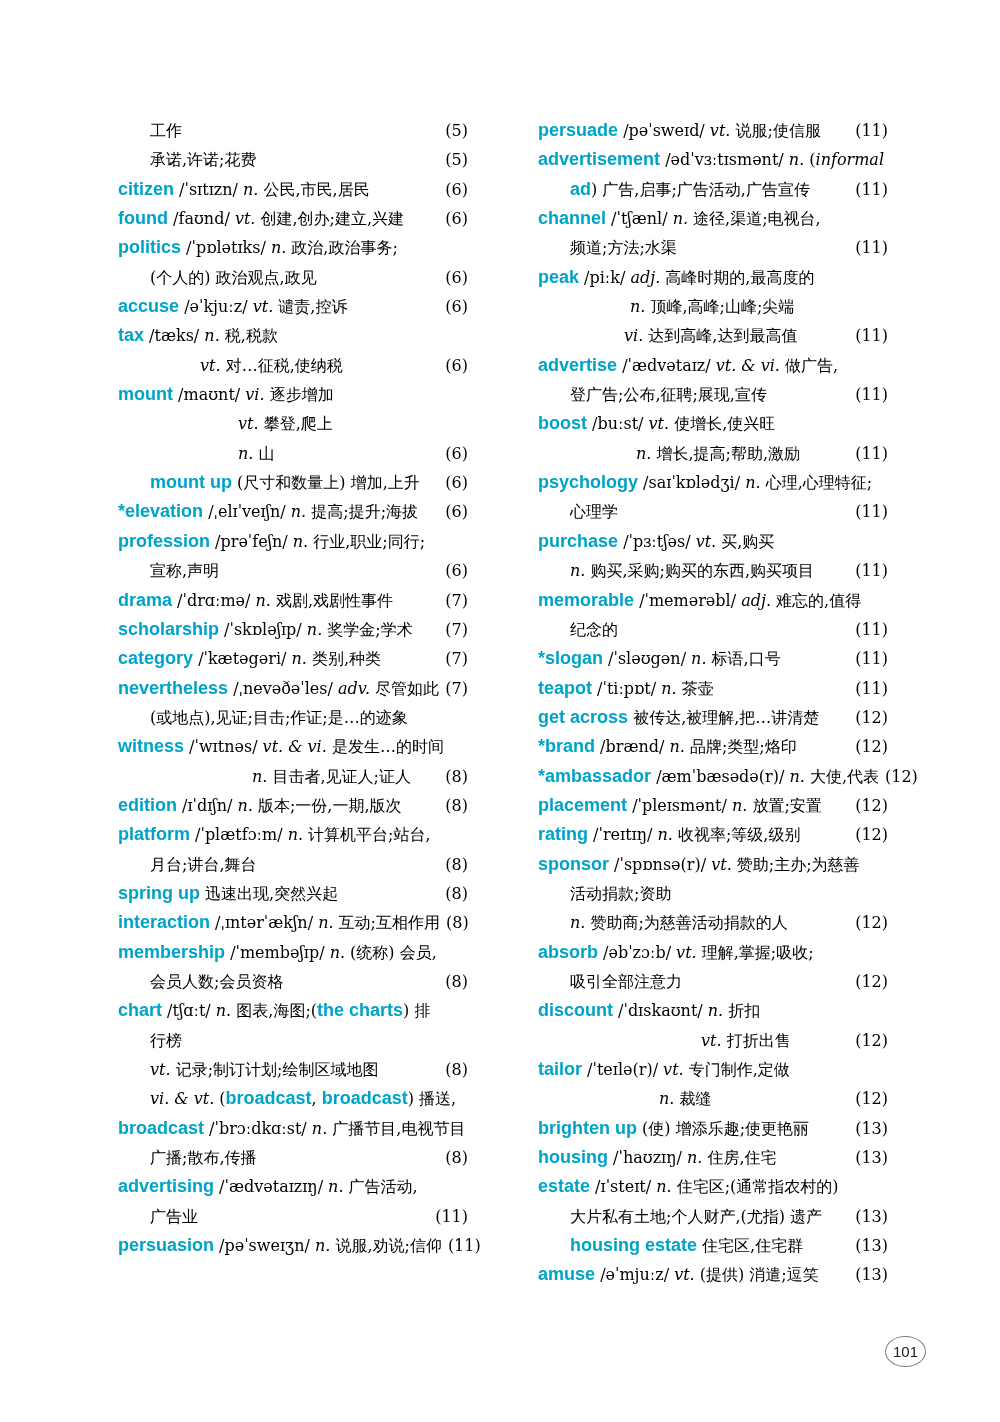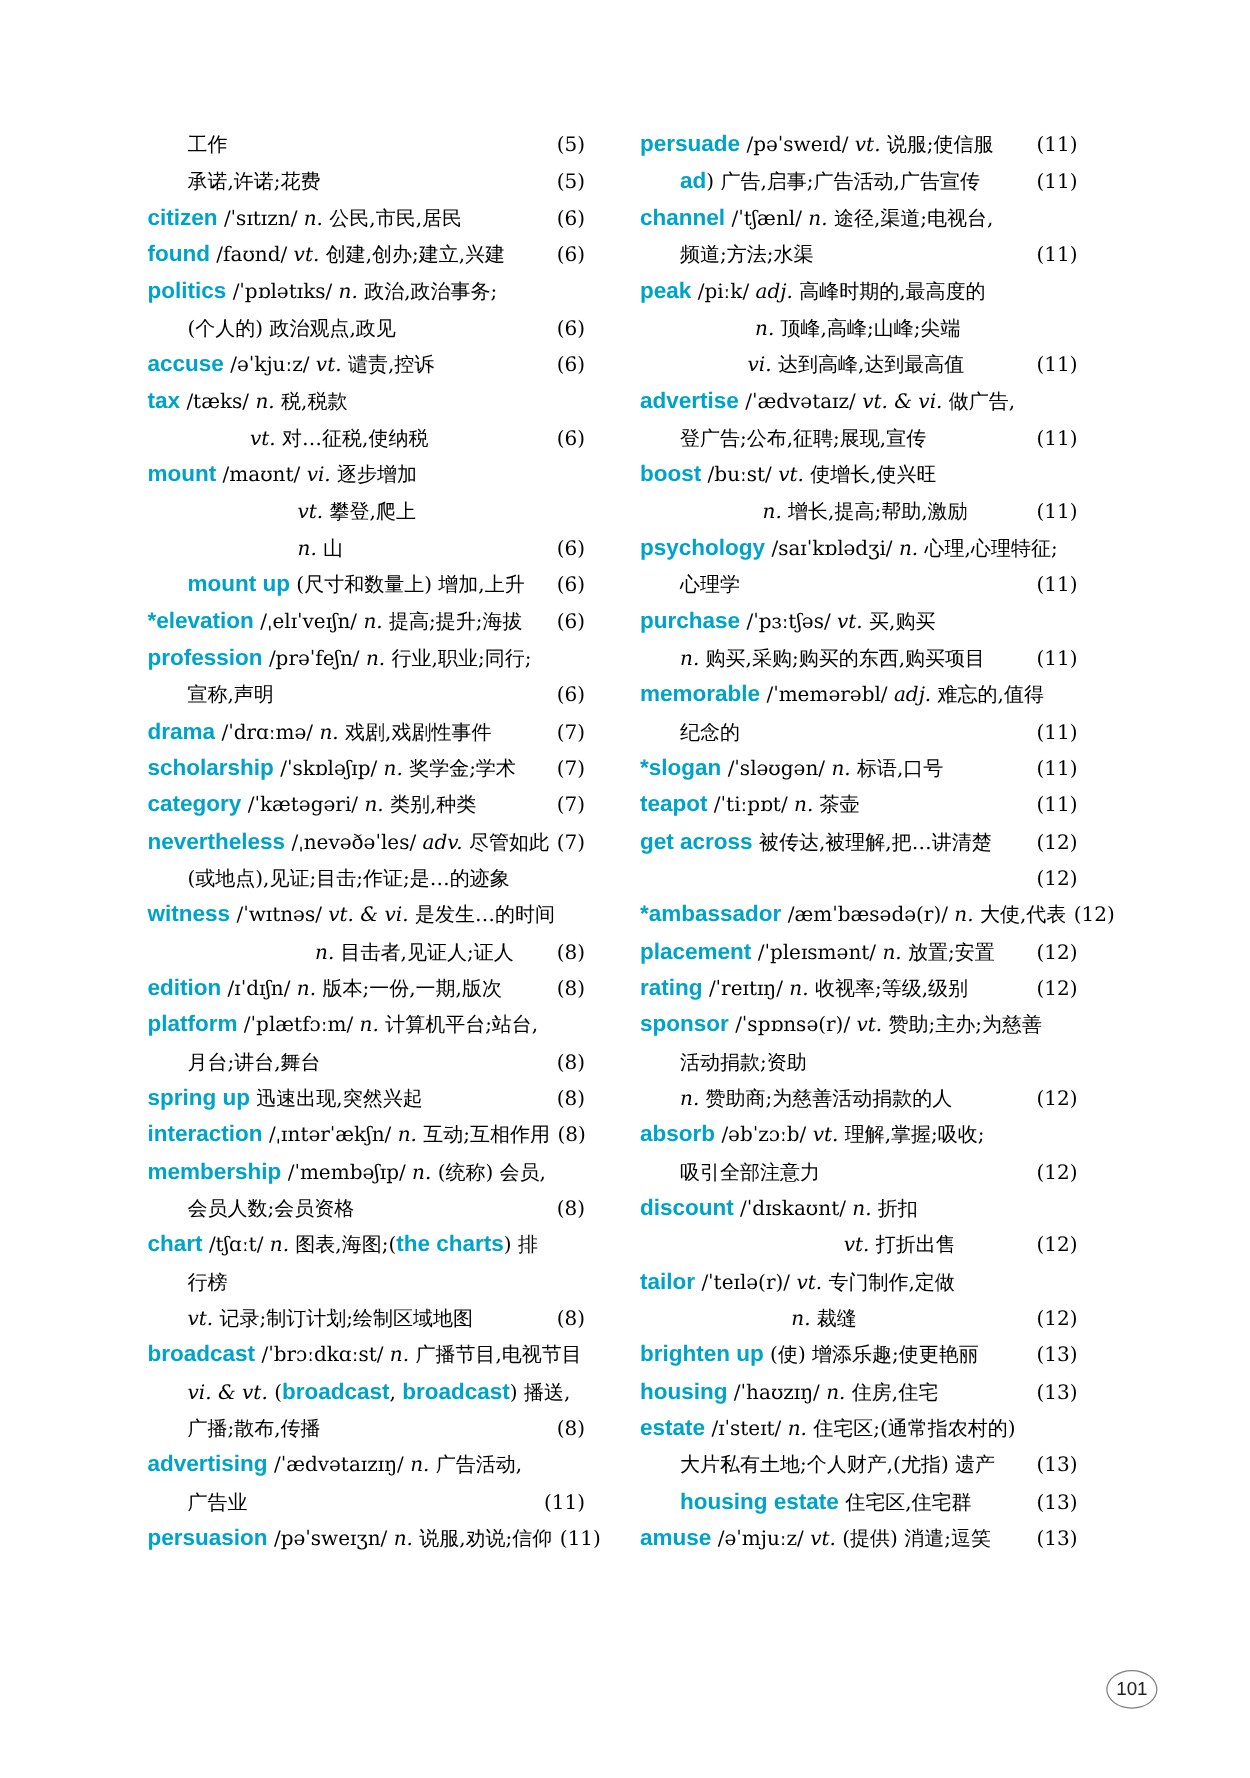--- a/index.html
+++ b/index.html
@@ -10,23 +10,23 @@
     color: #000;
   }
   .page {
     position: relative;
     width: 1000px; height: 1422px;
     background: #ffffff;
     overflow: hidden;
   }
   .glossary {
     position: absolute;
-    left: 118px; top: 101px;
+    left: 118px; top: 116px;
     display: flex;
-    gap: 44px;
+    gap: 70px;
   }
   .col { width: 350px; }
   .line {
     display: flex;
     align-items: baseline;
     height: 29.35px;
     line-height: 29.35px;
     font-size: 16px;
     overflow: visible;
   }
@@ -226,24 +226,24 @@
           <div class="line">
             <span class="line-text" style="padding-left: 32px;"><span class="seg-txt">行榜</span></span>
           </div>
           <div class="line">
             <span class="line-text" style="padding-left: 32px;"><span class="seg-pos">vt.</span><span class="seg-txt"> 记录;制订计划;绘制区域地图</span></span>
             <span class="page-ref">(8)</span>
           </div>
         </div>
         <div>
           <div class="line">
+            <span class="line-text" style="padding-left: 32px;"><span class="seg-pos">vi. &amp; vt.</span><span class="seg-txt"> (</span><span class="seg-hw">broadcast</span><span class="seg-txt">, </span><span class="seg-hw">broadcast</span><span class="seg-txt">) 播送,</span></span>
+          </div>
+          <div class="line">
             <span class="line-text"><span class="seg-hw">broadcast</span><span class="seg-txt"> /ˈbrɔːdkɑːst/ </span><span class="seg-pos">n.</span><span class="seg-txt"> 广播节目,电视节目</span></span>
-          </div>
-          <div class="line">
-            <span class="line-text" style="padding-left: 32px;"><span class="seg-pos">vi. &amp; vt.</span><span class="seg-txt"> (</span><span class="seg-hw">broadcast</span><span class="seg-txt">, </span><span class="seg-hw">broadcast</span><span class="seg-txt">) 播送,</span></span>
           </div>
           <div class="line">
             <span class="line-text" style="padding-left: 32px;"><span class="seg-txt">广播;散布,传播</span></span>
             <span class="page-ref">(8)</span>
           </div>
         </div>
         <div>
           <div class="line">
             <span class="line-text"><span class="seg-hw">advertising</span><span class="seg-txt"> /ˈædvətaɪzɪŋ/ </span><span class="seg-pos">n.</span><span class="seg-txt"> 广告活动,</span></span>
           </div>
@@ -261,20 +261,23 @@
       </div>
     <div class="col">
         <div>
           <div class="line">
             <span class="line-text"><span class="seg-hw">persuade</span><span class="seg-txt"> /pəˈsweɪd/ </span><span class="seg-pos">vt.</span><span class="seg-txt"> 说服;使信服</span></span>
             <span class="page-ref">(11)</span>
           </div>
         </div>
         <div>
           <div class="line">
+            <span class="line-text"><span class="seg-hw">advertisement</span><span class="seg-txt"> /ədˈvɜːtɪsmənt/ </span><span class="seg-pos">n.</span><span class="seg-txt"> (</span><span class="seg-pos">informal</span></span>
+          </div>
+          <div class="line">
             <span class="line-text" style="padding-left: 32px;"><span class="seg-hw">ad</span><span class="seg-txt">) 广告,启事;广告活动,广告宣传</span></span>
             <span class="page-ref">(11)</span>
           </div>
         </div>
         <div>
           <div class="line">
             <span class="line-text"><span class="seg-hw">channel</span><span class="seg-txt"> /ˈtʃænl/ </span><span class="seg-pos">n.</span><span class="seg-txt"> 途径,渠道;电视台,</span></span>
           </div>
           <div class="line">
             <span class="line-text" style="padding-left: 32px;"><span class="seg-txt">频道;方法;水渠</span></span>
@@ -351,20 +354,21 @@
           </div>
         </div>
         <div>
           <div class="line">
             <span class="line-text"><span class="seg-hw">get across</span><span class="seg-txt"> 被传达,被理解,把…讲清楚</span></span>
             <span class="page-ref">(12)</span>
           </div>
         </div>
         <div>
           <div class="line">
+            <span class="line-text"><span class="seg-hw">*brand</span><span class="seg-txt"> /brænd/ </span><span class="seg-pos">n.</span><span class="seg-txt"> 品牌;类型;烙印</span></span>
             <span class="page-ref">(12)</span>
           </div>
         </div>
         <div>
           <div class="line">
             <span class="line-text"><span class="seg-hw">*ambassador</span><span class="seg-txt"> /æmˈbæsədə(r)/ </span><span class="seg-pos">n.</span><span class="seg-txt"> 大使,代表</span></span>
             <span class="page-ref">(12)</span>
           </div>
         </div>
         <div>

